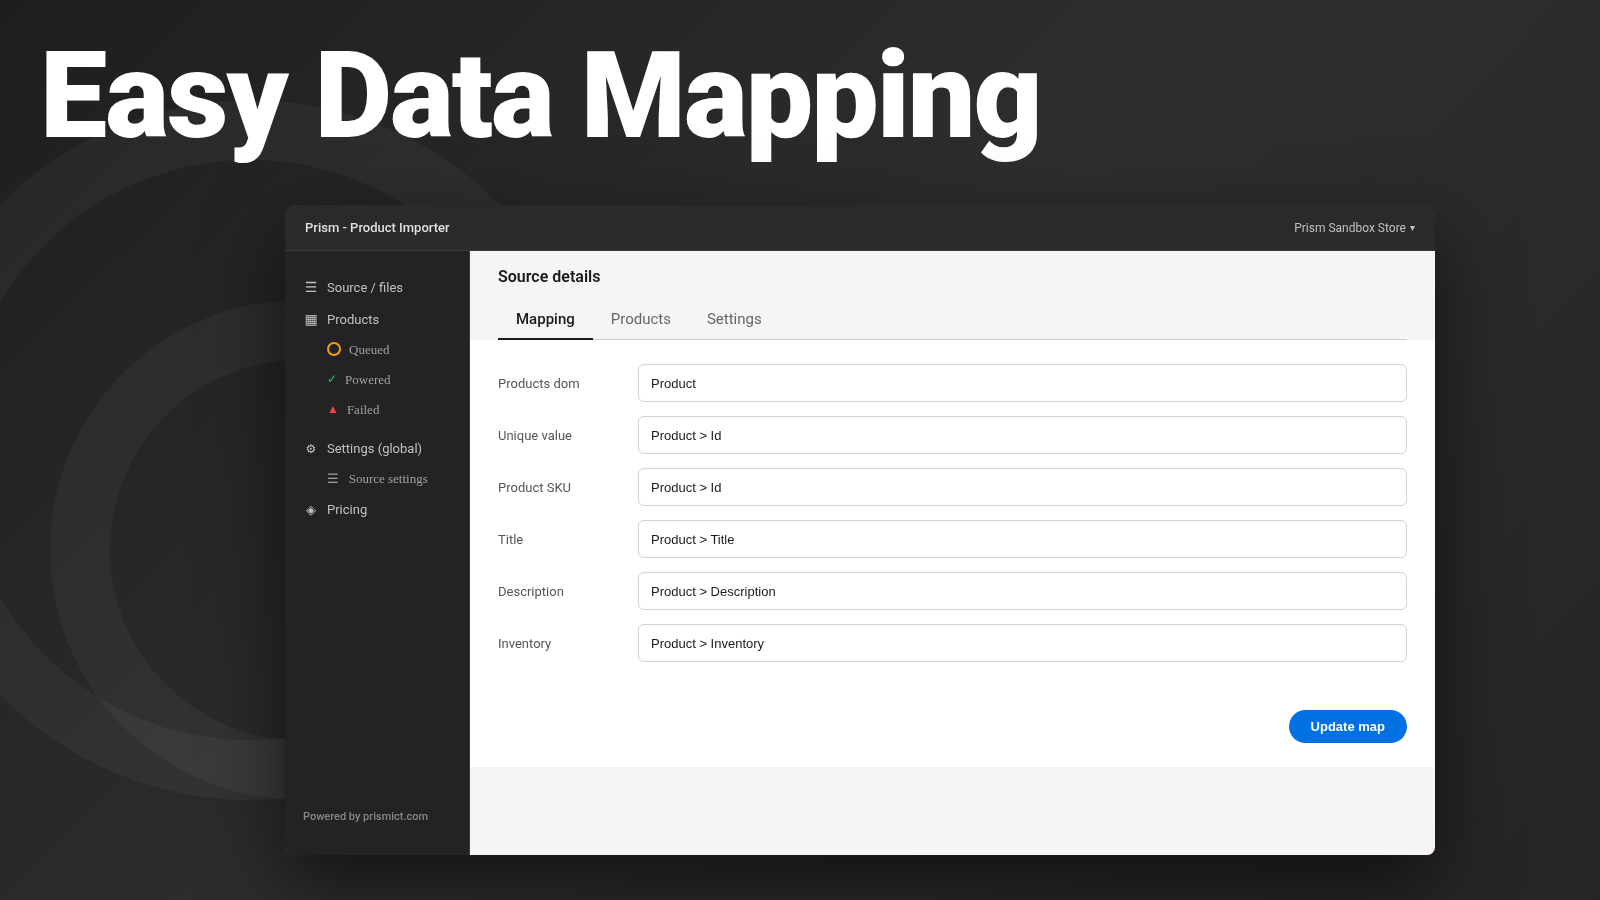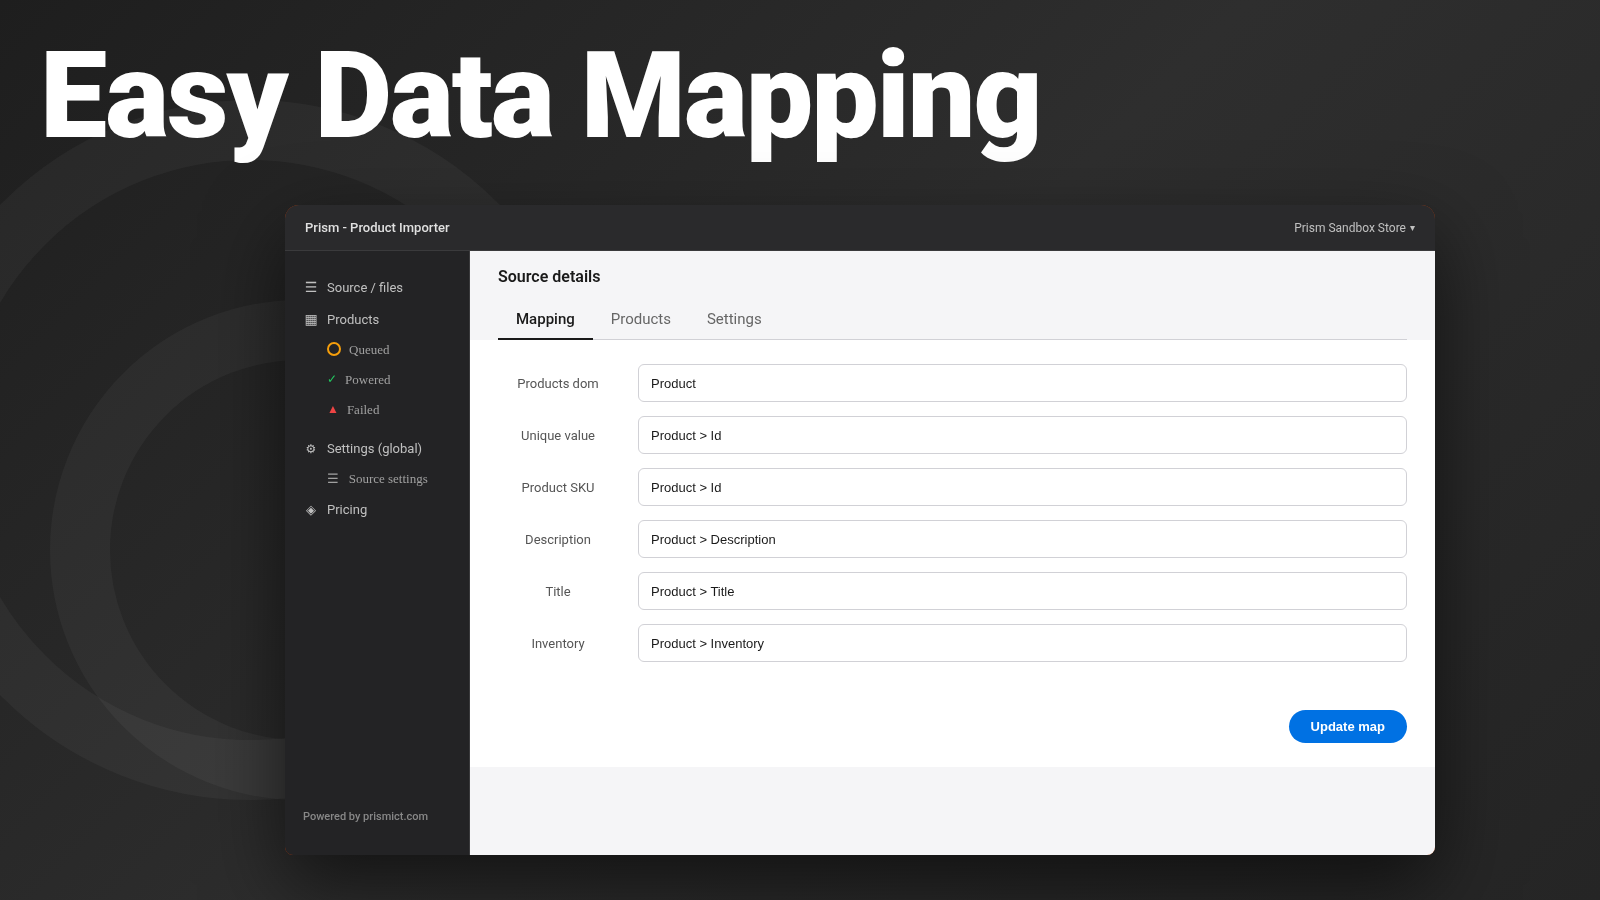--- a/index.html
+++ b/index.html
@@ -219,21 +219,21 @@
     .form-row {
       display: flex;
       align-items: center;
       margin-bottom: 14px;
     }
 
     .form-label {
       width: 140px;
       font-size: 13px;
       color: #555;
-      text-align: center;
+      text-align: left;
       padding-right: 20px;
       flex-shrink: 0;
     }
 
     .form-input {
       flex: 1;
       height: 38px;
       border: 1px solid #d1d1d6;
       border-radius: 6px;
       padding: 0 12px;
@@ -362,27 +362,27 @@
             <label class="form-label">Unique value</label>
             <input class="form-input" type="text" value="Product &gt; Id" style="">
           </div>
 
           <div class="form-row">
             <label class="form-label">Product SKU</label>
             <input class="form-input" type="text" value="Product &gt; Id" style="">
           </div>
 
           <div class="form-row">
+            <label class="form-label">Title</label>
+            <input class="form-input" type="text" value="Product &gt; Title" style="">
+          </div>
+
+          <div class="form-row">
             <label class="form-label">Description</label>
             <input class="form-input" type="text" value="Product &gt; Description" style="">
-          </div>
-
-          <div class="form-row">
-            <label class="form-label">Title</label>
-            <input class="form-input" type="text" value="Product &gt; Title" style="">
           </div>
 
           <div class="form-row">
             <label class="form-label">Inventory</label>
             <input class="form-input" type="text" value="Product &gt; Inventory" style="">
           </div>
 
 
         </div>
 

